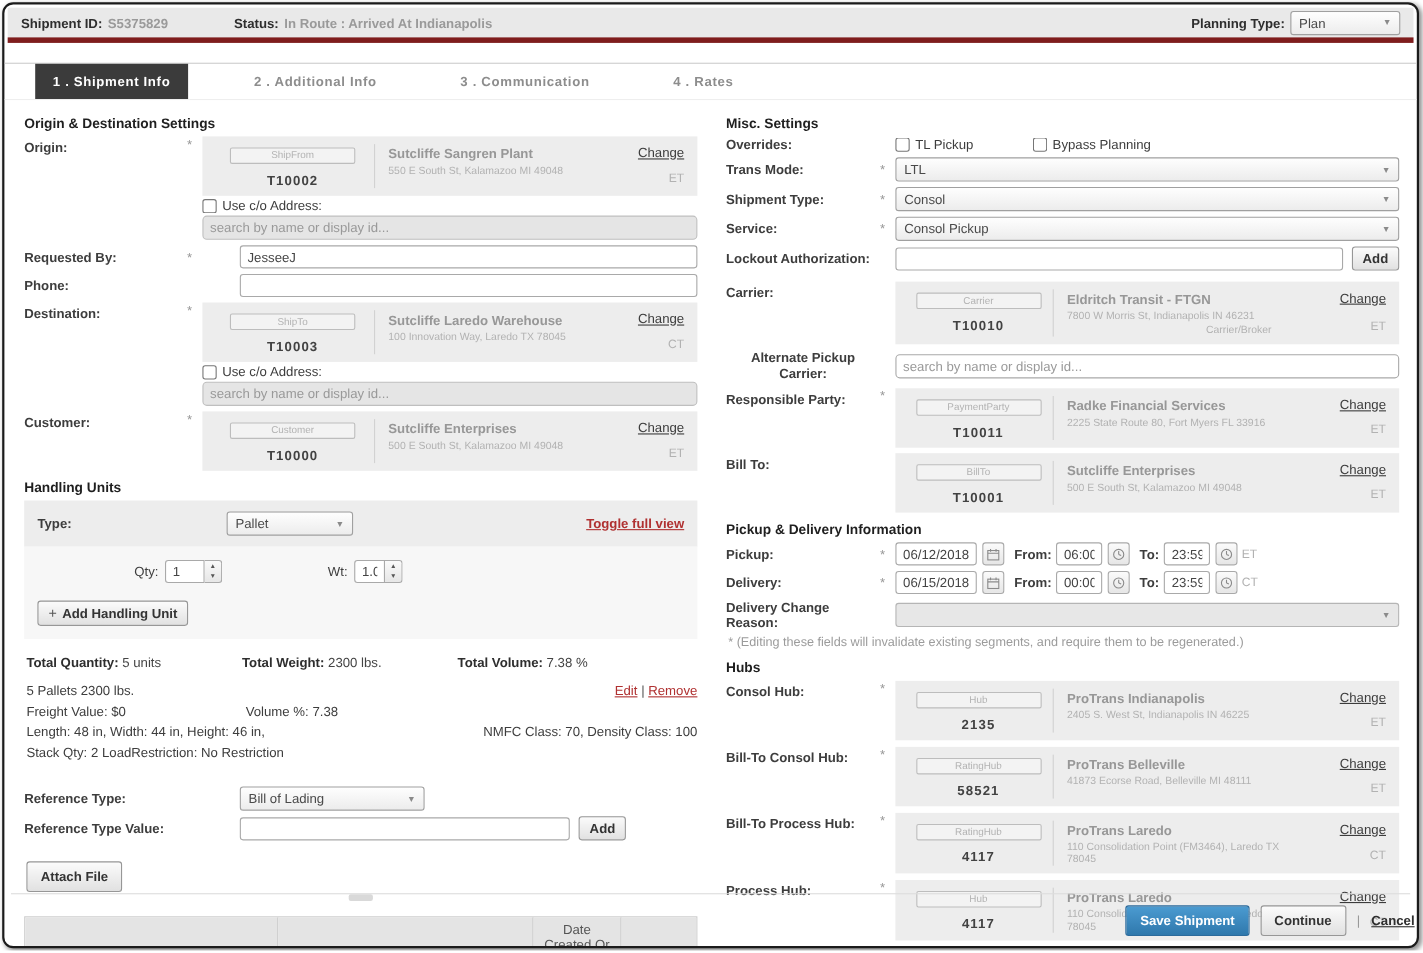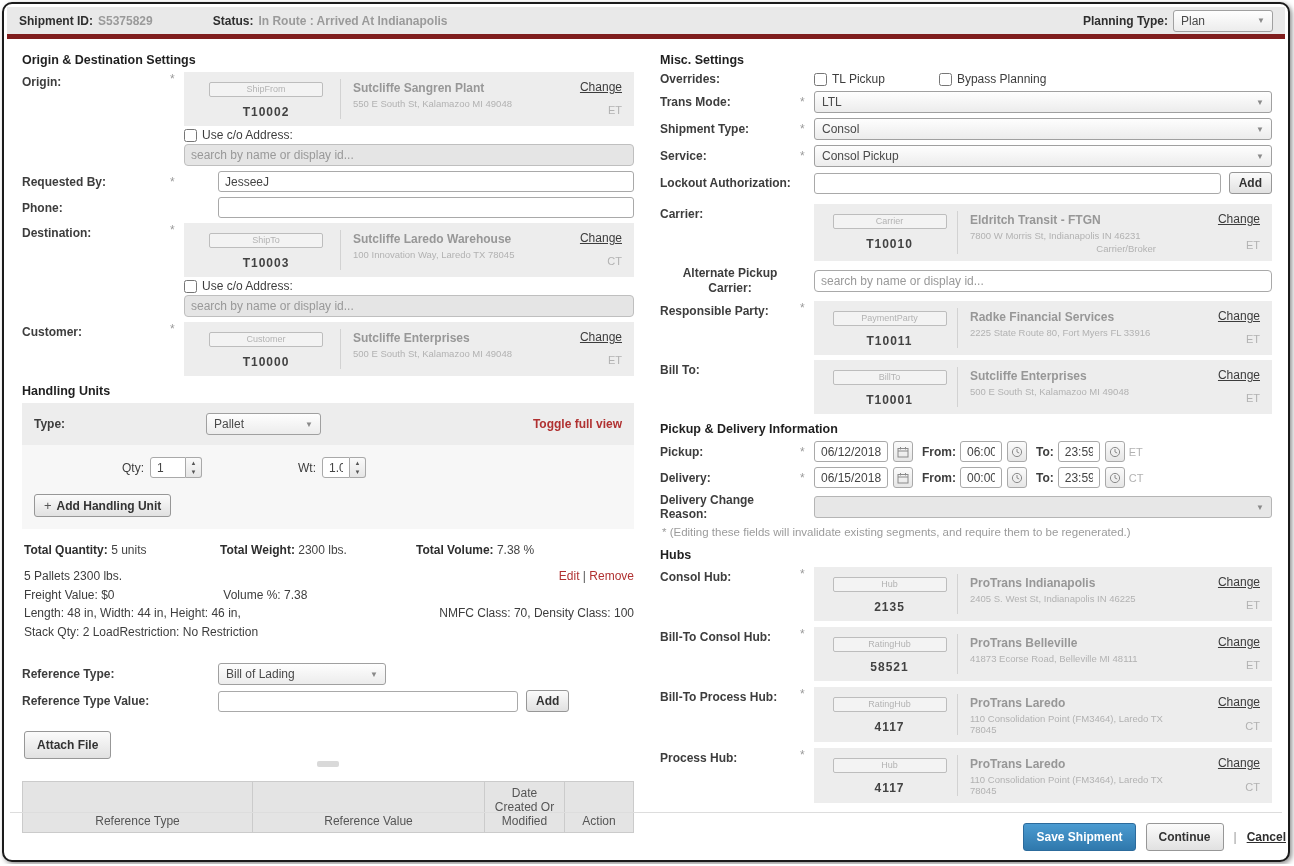--- a/index.html
+++ b/index.html
@@ -64,21 +64,21 @@
   
   .hu-head{background:#ededed;display:flex;align-items:center;padding:10px 12px;}
   .hu-head .hl{width:172px;font-weight:bold;color:#3d3d3d;}
   .hu-body{background:#f7f7f7;padding:12px;}
   .hu-qtyrow{display:flex;align-items:center;}
   .spin{display:flex;align-items:stretch;}
   .spin .tin{border-radius:3px 0 0 3px;}
   .spin-btns{display:flex;flex-direction:column;border:1px solid #a9a9a9;border-left:none;border-radius:0 3px 3px 0;
              background:linear-gradient(#fafafa,#e6e6e6);width:15px;}
   .sb{flex:1;font-size:6px;color:#555;display:flex;align-items:center;justify-content:center;cursor:pointer;line-height:1;}
-  .rlink{color:#b03131;cursor:pointer;}
+  .rlink{color:#b03131;text-decoration:underline;cursor:pointer;}
   .totrow{display:flex;margin:14px 0 10px 2px;}
   .tot{width:196px;}.tot b{color:#2e2e2e;}
   .detail{margin-left:2px;line-height:1.55;color:#3d3d3d;}
   .dline{display:flex;justify-content:space-between;align-items:baseline;}
   .dcell{width:196px;display:inline-block;}
   
   .rtable{display:grid;grid-template-columns:230px 232px 80px 68px;border:1px solid #cbcbcb;margin-top:14px;}
   .th{background:#e4e4e4;border-right:1px solid #cbcbcb;min-height:44px;display:flex;align-items:flex-end;
       justify-content:center;text-align:center;padding:4px 6px;color:#555;box-sizing:border-box;}
   .th:last-child{border-right:none;}
@@ -112,20 +112,26 @@
     </div>
     <div class="right">
       <span class="blabel">Planning Type:</span>
       <div class="sel" style="width:100px;">
         <span>Plan</span>
         <span class="caret">▼</span>
       </div>
     </div>
   </div>
 
+  <div class="tabs">
+    <div class="tab active">1 . Shipment Info</div>
+    <div class="tab">2 . Additional Info</div>
+    <div class="tab">3 . Communication</div>
+    <div class="tab">4 . Rates</div>
+  </div>
 
   <div class="content">
 
     <div class="col col-l">
       <div class="sec-title">Origin &amp; Destination Settings</div>
 
       
       <div class="row top mb2">
         <div class="lbl">Origin:</div>
         <div class="req">*</div>

